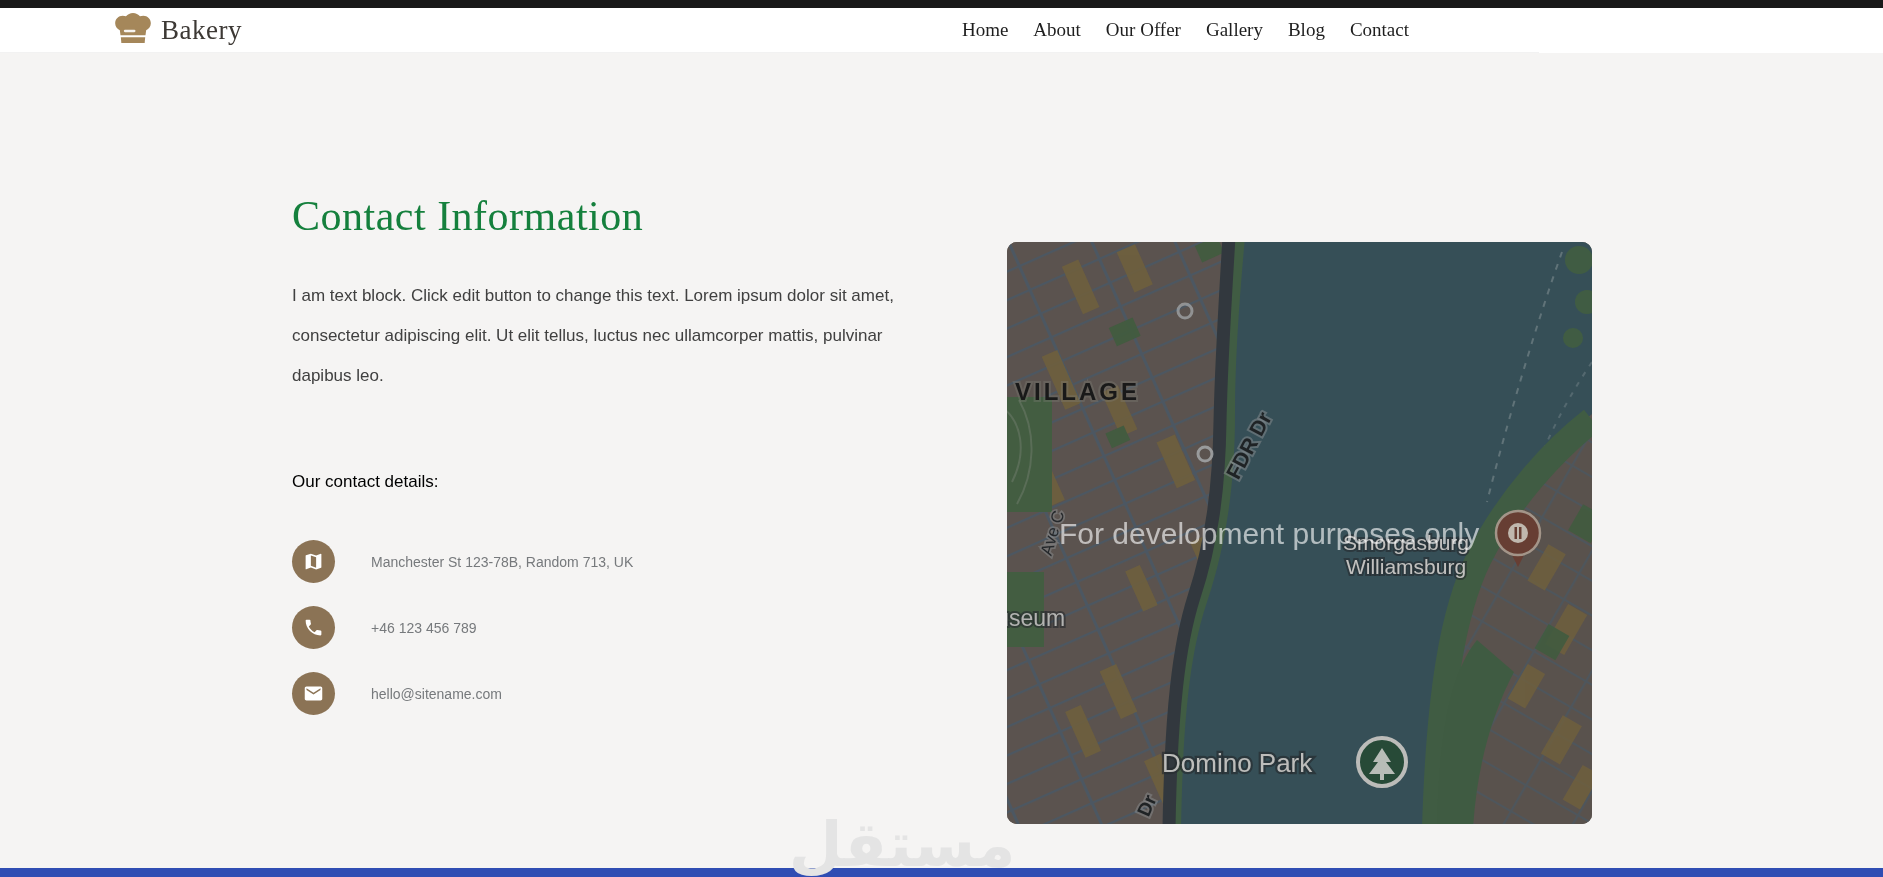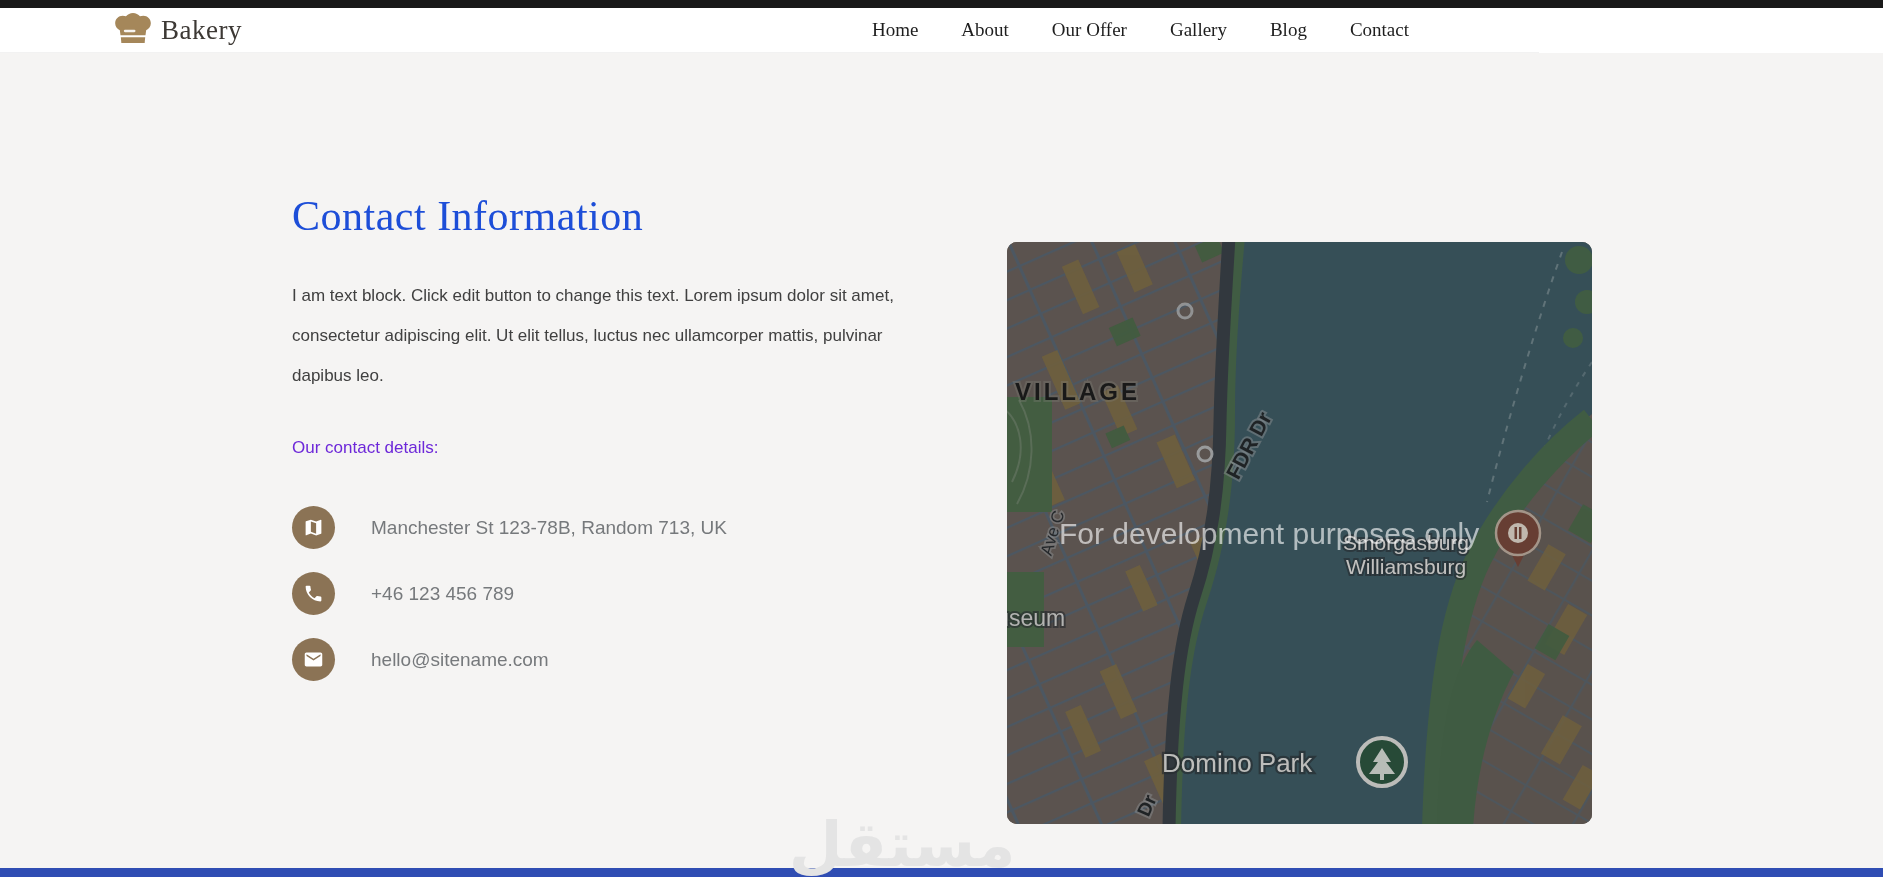--- a/index.html
+++ b/index.html
@@ -9,37 +9,37 @@
 
   
   .topbar { position:absolute; left:0; top:0; width:1883px; height:8px; background:#191919; }
 
   
   .header { position:absolute; left:0; top:8px; width:1539px; height:45px; background:#ffffff;
             display:flex; align-items:center; justify-content:space-between;
             padding:0 130px 0 113px; border-bottom:1px solid rgba(0,0,0,.05); z-index:5; }
   .logo { display:flex; align-items:center; gap:8px; cursor:pointer; }
   .logo-text { font-family:"Liberation Serif", serif; font-size:27px; color:#3d3935; letter-spacing:.5px; }
-  .nav { display:flex; align-items:center; gap:43px; }
+  .nav { display:flex; align-items:center; gap:25px; }
   .nav a { font-family:"Liberation Serif", serif; font-size:19px; color:#1e1e1e; text-decoration:none; }
 
   
   .content { position:absolute; left:0; top:53px; width:1883px; height:815px; background:#f5f4f3; }
 
   .left-col { position:absolute; left:292px; top:139px; width:650px; }
   .page-title { font-family:"Liberation Serif", serif; font-size:42px; font-weight:500;
-                color:#1d4ed8; letter-spacing:.5px; }
+                color:#15803d; letter-spacing:.5px; }
   .intro { margin-top:36px; width:645px; font-size:17px; line-height:40px; color:#404040; }
-  .details-label { margin-top:42px; font-size:17px; color:#6d28d9; }
+  .details-label { margin-top:76px; font-size:17px; color:#000000; }
   .rows { margin-top:48px; display:flex; flex-direction:column; gap:23px; }
   .row { display:flex; align-items:center; gap:36px; }
   .badge { width:43px; height:43px; border-radius:50%; background:#8b7355; flex:0 0 43px;
            display:flex; align-items:center; justify-content:center; }
   .badge svg { width:21px; height:21px; fill:#ffffff; }
-  .row-text { font-size:19px; color:#76797c; }
+  .row-text { font-size:14px; color:#76797c; }
 
   
   .map { position:absolute; left:1007px; top:189px; width:585px; height:582px;
          border-radius:10px; overflow:hidden; background:#6e655f; cursor:grab; z-index:3; }
   .map svg { display:block; }
 
   
   .wm { position:absolute; left:752px; top:760px; width:300px; text-align:center; z-index:2;
         font-family:"DejaVu Sans", sans-serif; color:#e4e4e4; user-select:none; }
   .wm-ar { font-size:62px; font-weight:bold; line-height:64px; }

